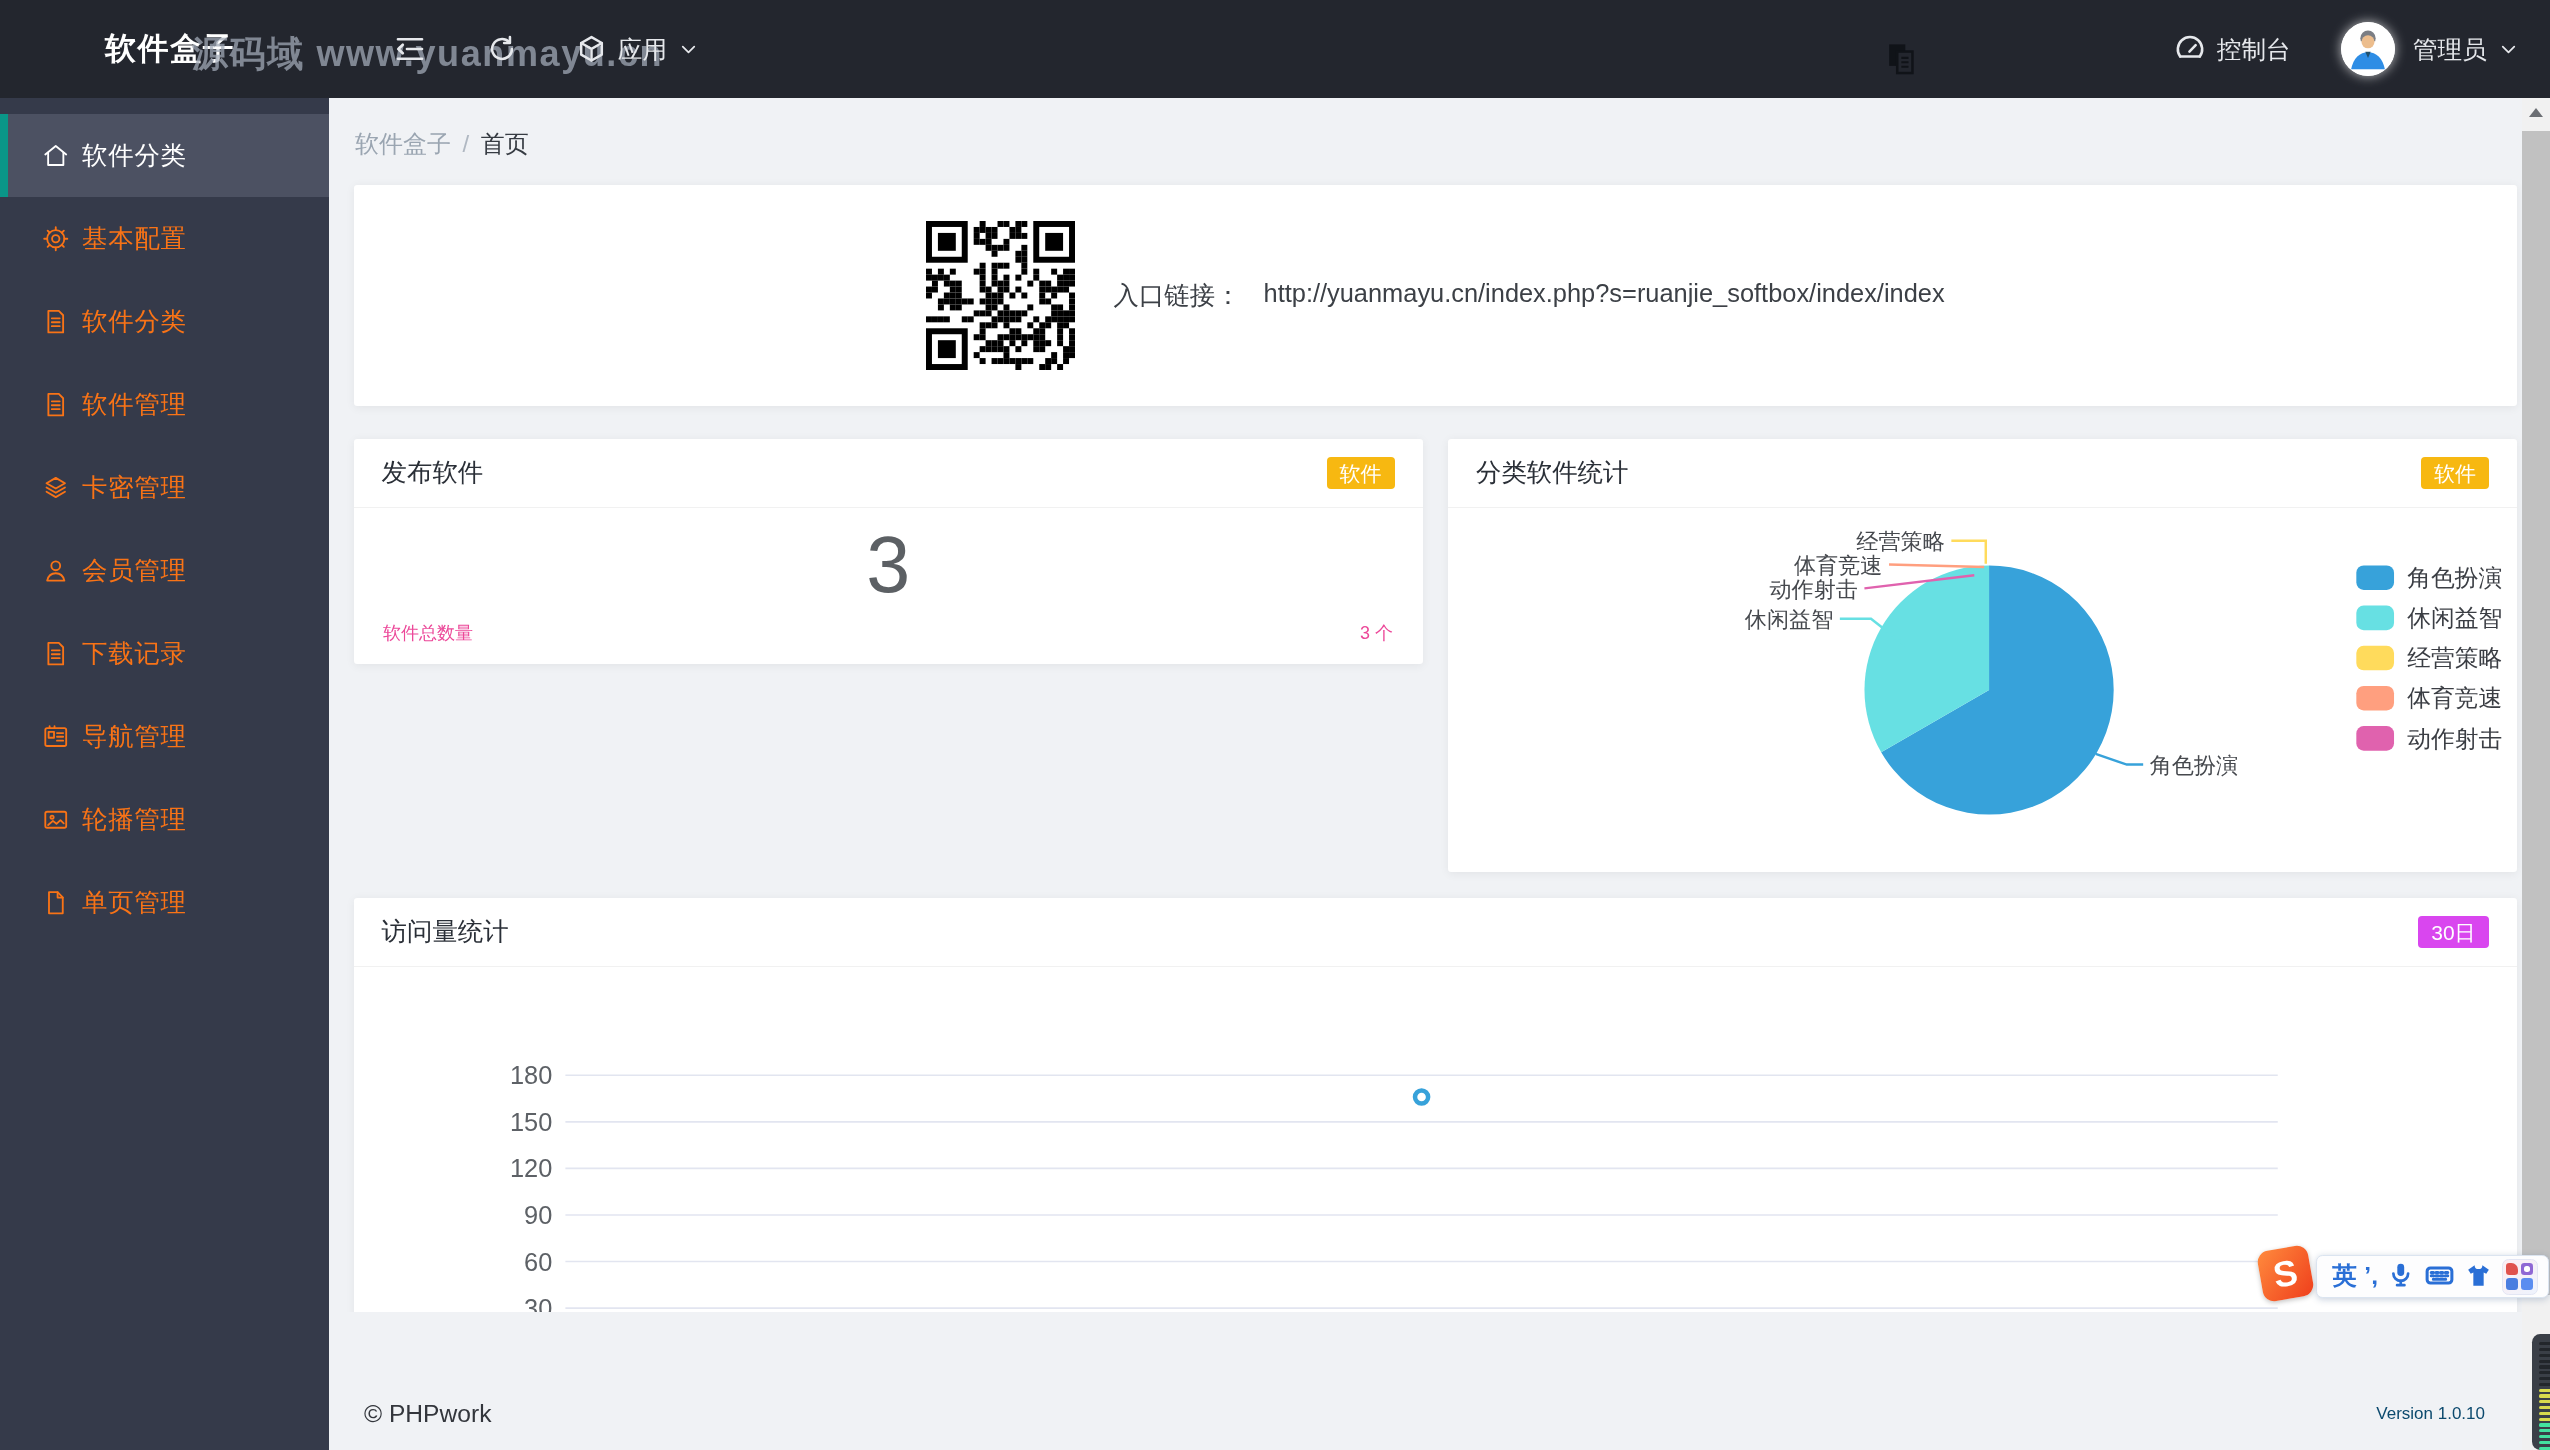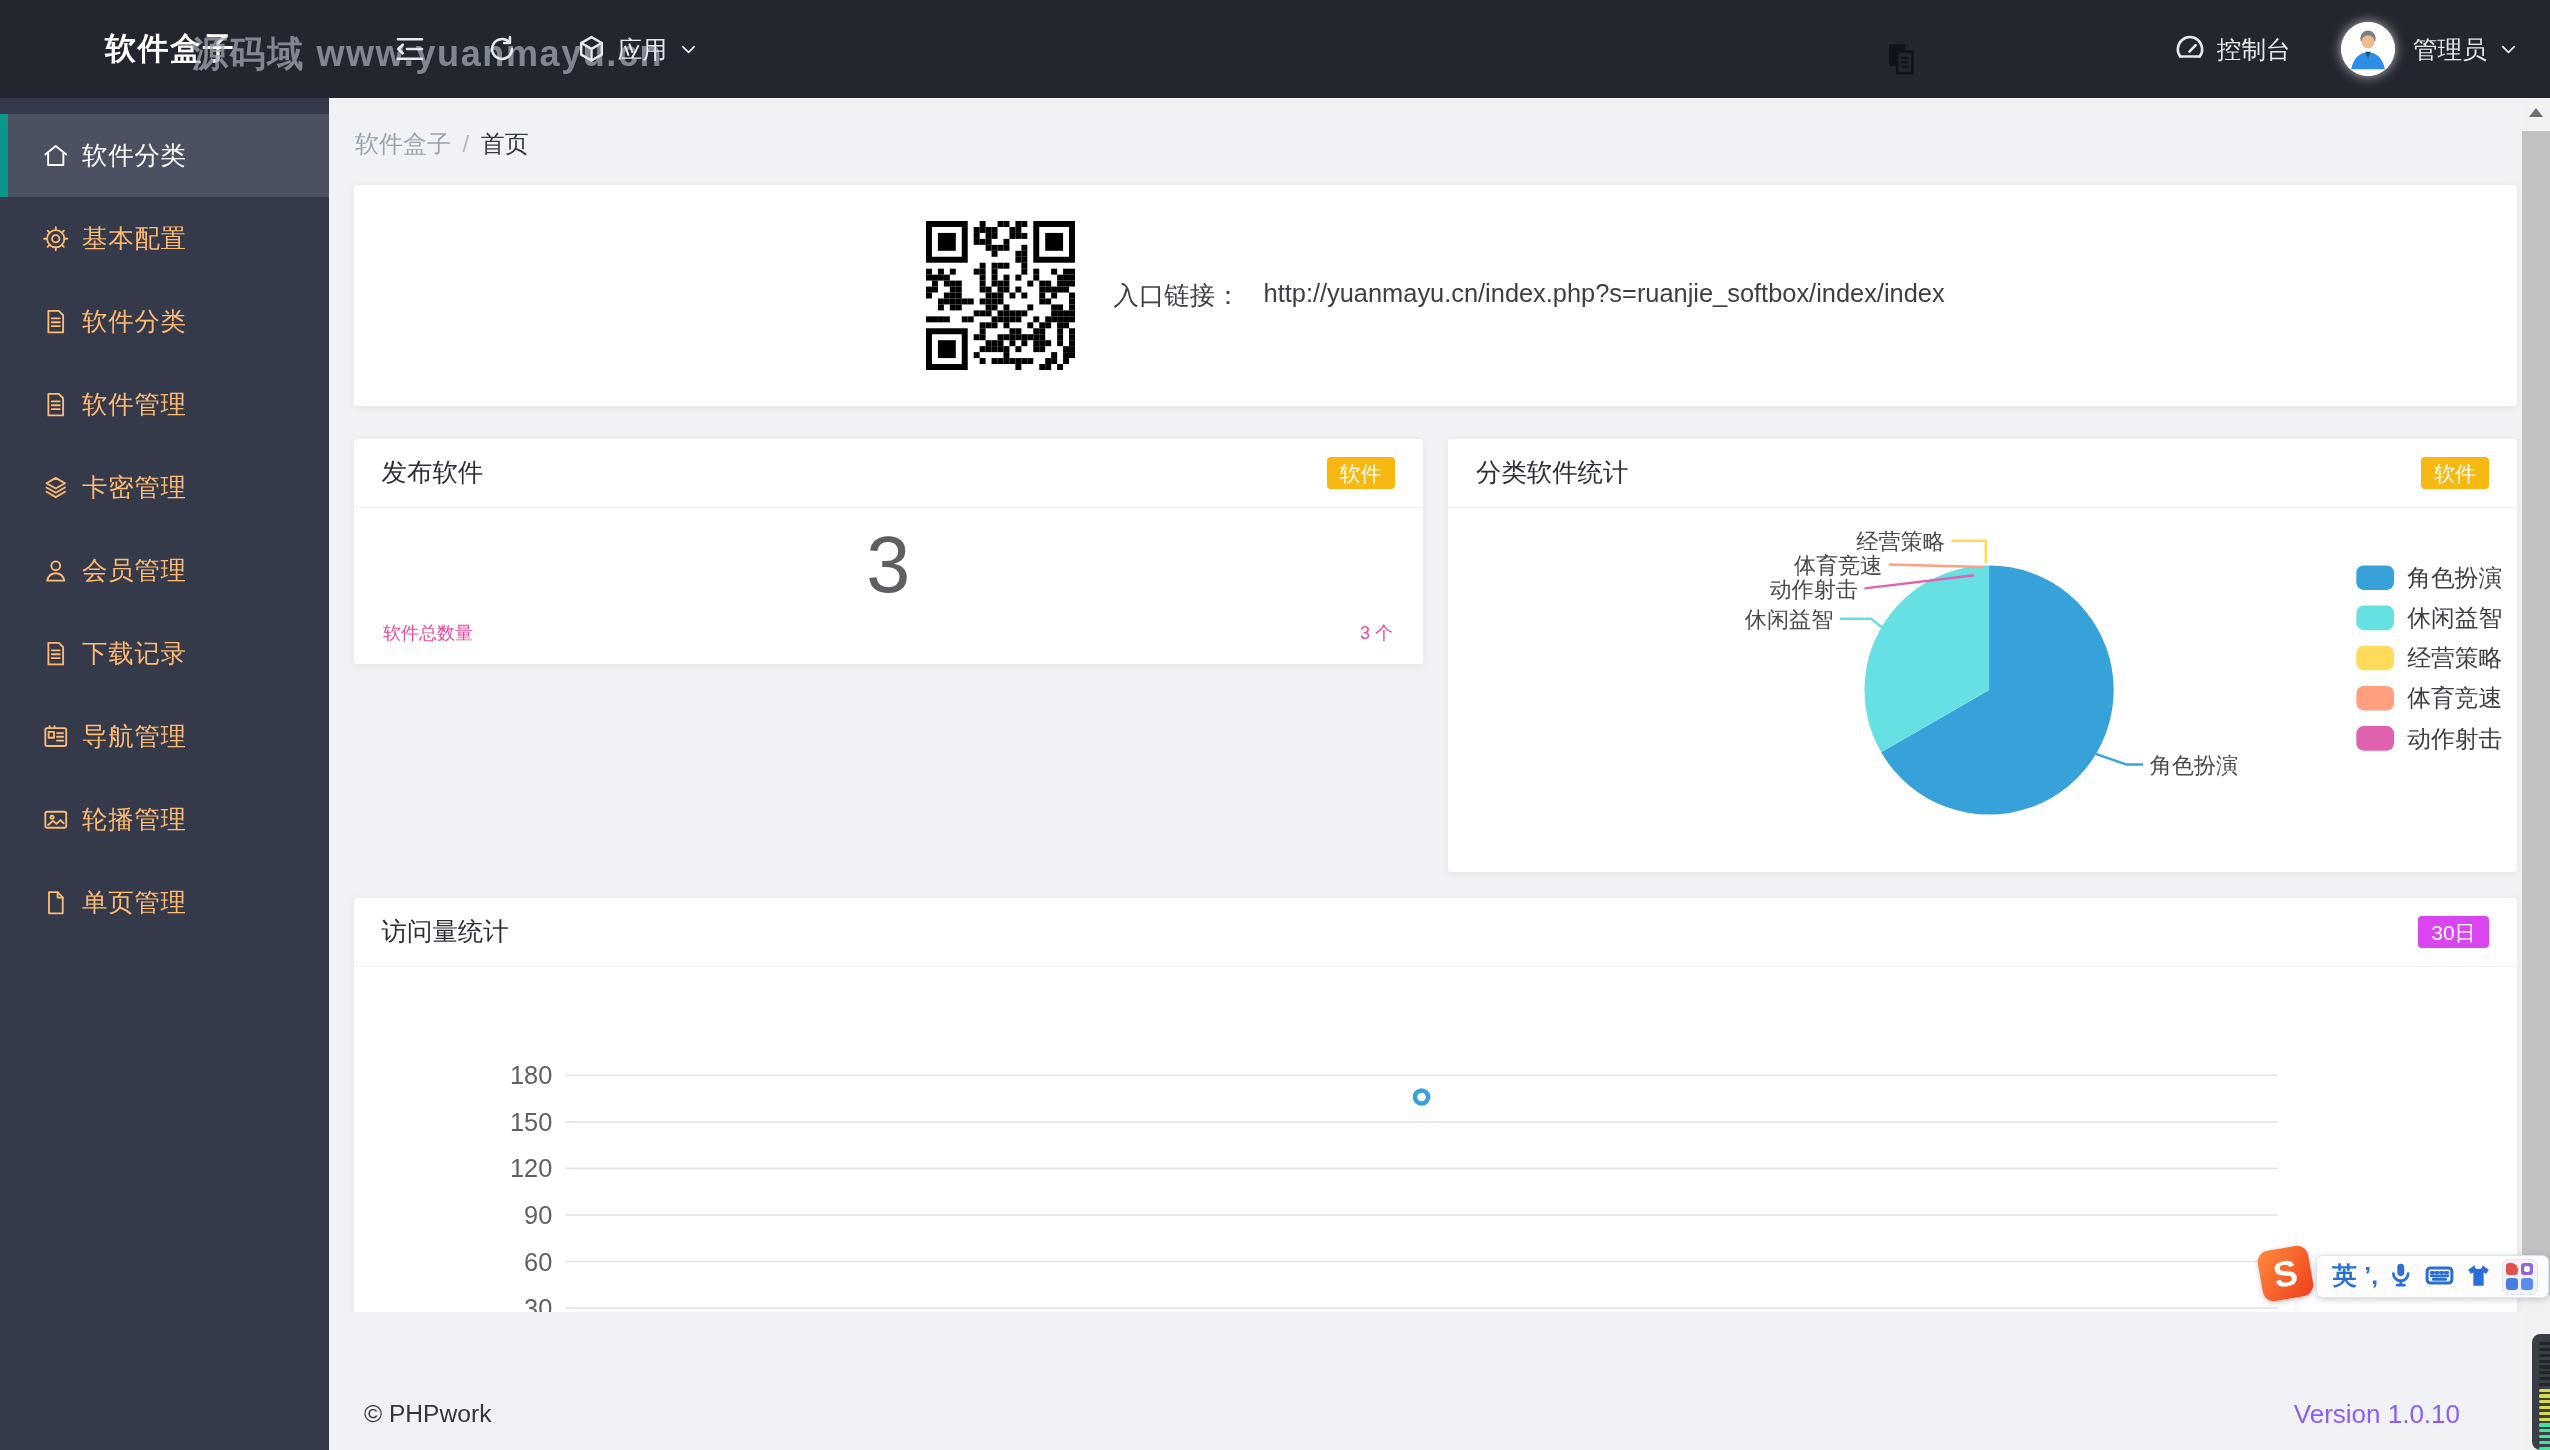--- a/index.html
+++ b/index.html
@@ -13,21 +13,21 @@
   .watermark { position:absolute; left:192px; top:29.5px; font-size:36px; font-weight:bold;
     color:rgba(160,168,182,.75); letter-spacing:1.6px; white-space:nowrap; z-index:41; pointer-events:none; }
   .nav-ic { position:absolute; top:0; height:98px; display:flex; align-items:center; gap:9.8px;
     color:#e6e8ec; cursor:pointer; z-index:42; }
   .nav-ic svg { stroke:#e6e8ec; fill:none; stroke-width:1.8; stroke-linecap:round; stroke-linejoin:round; }
   .nav-text { color:#e6e8ec; font-size:24.6px; }
 
   
   .sidebar { position:absolute; left:0; top:98px; width:329px; height:1352px; background:#353a4a; z-index:30; }
   .side-item { position:relative; height:83px; display:flex; align-items:center; cursor:pointer;
-    color:#fdba74; }
+    color:#f97316; }
   .side-item .s-icon { position:absolute; left:41px; width:29.5px; height:29.5px; }
   .side-item .s-icon svg { width:29.5px; height:29.5px; stroke:currentColor; fill:none; stroke-width:1.5;
     stroke-linecap:round; stroke-linejoin:round; }
   .side-item .s-label { position:absolute; left:82px; font-size:25.4px; letter-spacing:0.8px; }
   .side-item.active { background:#4c5162; color:#ffffff; }
   .side-item.active::before { content:""; position:absolute; left:0; top:0; width:8.2px; height:100%; background:#0a9688; }
   .side-item:first-child { margin-top:16.4px; }
 
   
   .main { position:absolute; left:329px; top:98px; width:2193px; height:1214px; background:#f0f2f5; overflow:hidden; }
@@ -57,21 +57,21 @@
   .pie-body { position:relative; width:1069px; height:364px; }
   .pie-body svg text { font-family:"Liberation Sans", sans-serif; }
 
   .visits-card { left:24.6px; top:800px; width:2163px; height:569px; }
   .line-body { position:relative; width:2163px; height:500px; }
 
   
   .footer { position:absolute; left:338px; top:1378px; width:2193px; height:72px; background:#f0f2f5;
     display:flex; align-items:center; z-index:35; }
   .footer .copy { margin-left:26px; font-size:24.6px; color:#33363c; }
-  .footer .ver { margin-left:auto; margin-right:71px; font-size:26px; color:#8b5cf6; }
+  .footer .ver { margin-left:auto; margin-right:46px; font-size:17px; color:#0c4a6e; }
 
   
   .scrollbar { position:absolute; right:0; top:98px; width:28px; height:1352px; background:#f1f1f1; z-index:50; }
   .sb-up { height:29.5px; display:flex; align-items:center; justify-content:center; }
   .sb-up::after { content:""; border-left:7.4px solid transparent; border-right:7.4px solid transparent;
     border-bottom:9px solid #6b6e73; }
   .sb-thumb { position:absolute; top:33px; left:0; width:28px; height:1164px; background:#c1c1c1; }
 
   
   .ime-bar { position:absolute; left:2316px; top:1255px; width:233px; height:43px; background:#fdfdfe;

